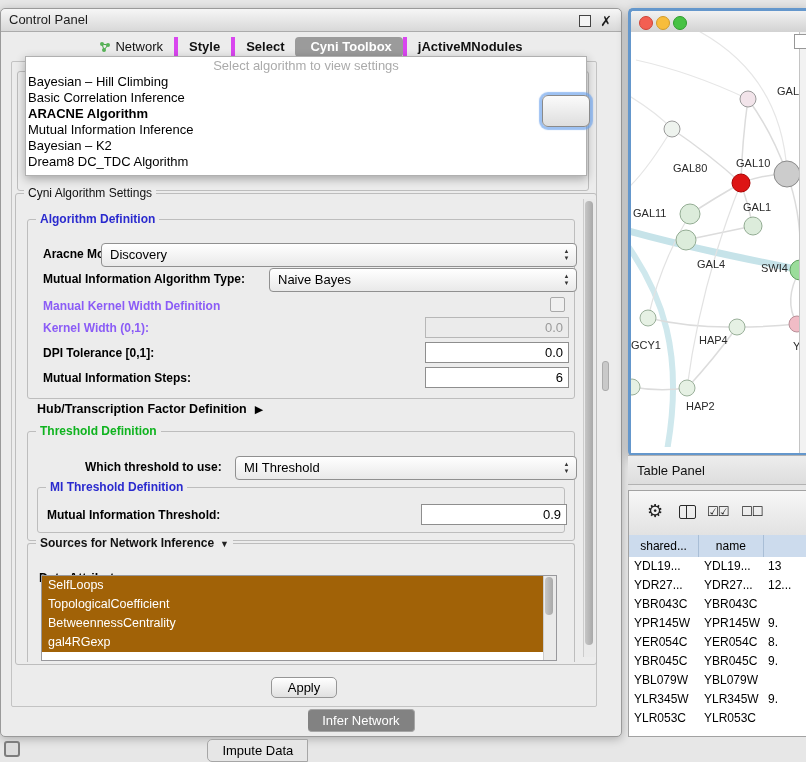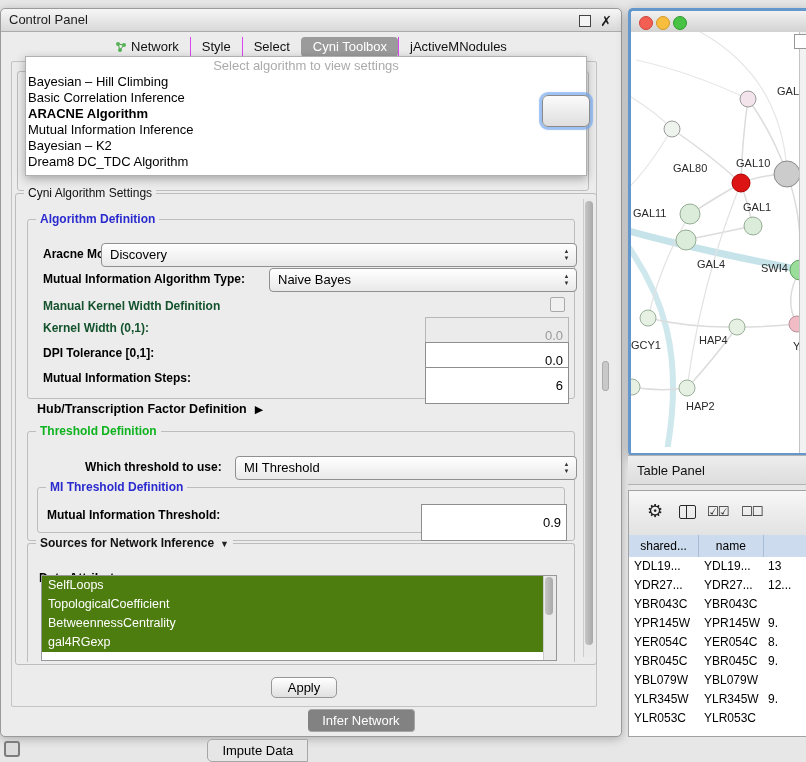--- a/index.html
+++ b/index.html
@@ -20,21 +20,21 @@
     position:absolute;left:0;top:0;right:0;height:22px;
     background:linear-gradient(#f6f6f6,#d8d8d8);
     border-bottom:1px solid #ababab;border-radius:5px 5px 0 0;
   }
   .cp-title{position:absolute;left:8px;top:0;line-height:22px;font-size:13px;color:#1c1c1c;}
   .win-min{position:absolute;right:30px;top:6px;width:10px;height:10px;border:1.5px solid #444;background:#f4f4f4;}
   .win-close{position:absolute;right:9px;top:1px;font-size:14px;font-weight:bold;color:#1a1a1a;line-height:22px;}
   
   .tabs{position:absolute;left:0;top:27px;right:0;height:22px;display:flex;justify-content:center;align-items:center;font-size:13px;color:#111;}
   .tab{display:flex;align-items:center;gap:4px;height:20px;line-height:20px;padding:0 11px;white-space:nowrap;}
-  .tab + .tab{border-left:1px solid #d946ef;}
+  .tab + .tab{border-left:4px solid #d946ef;font-weight:bold;}
   .tab.active{background:#9b9b9b;color:#fff;border-radius:4px;border-left-color:transparent;}
   .net-ico{width:12px;height:12px;}
   
   .cp-content{position:absolute;left:10px;top:52px;width:584px;height:644px;border:1px solid #c3c3c3;border-radius:2px;background:#ececec;}
   .hidden-group{left:16px;top:62px;width:570px;height:118px;}
   
   .group{position:absolute;border:1px solid #bdbdbd;border-radius:3px;}
   .gtitle{position:absolute;top:-8px;left:8px;background:#ececec;padding:0 4px;font-size:12px;white-space:nowrap;color:#111;}
   .gtitle.bold{font-weight:bold;}
   .gtitle.blue{color:#2a2ace;font-weight:bold;}
@@ -50,35 +50,35 @@
   .popup{
     position:absolute;left:24px;top:47px;width:560px;height:118px;z-index:6;
     background:#fff;border:1px solid #b0b0b0;
     box-shadow:0 3px 9px rgba(0,0,0,.3);
   }
   .popup-header{height:17px;line-height:17px;text-align:center;color:#ababab;font-size:13px;}
   .popup-item{height:16px;line-height:16px;padding-left:2px;font-size:13px;white-space:nowrap;color:#000;}
   .popup-item.sel{font-weight:bold;}
   
   .lbl{position:absolute;font-size:12px;font-weight:bold;white-space:nowrap;color:#000;line-height:14px;}
-  .lbl.dis{color:#14532d;}
-  .tfield{position:absolute;height:19px;border:1px solid #8e8e8e;background:#fff;font-size:13px;line-height:19px;text-align:right;padding:8px 5px;box-sizing:content-box;color:#000;}
+  .lbl.dis{color:#8b5cf6;}
+  .tfield{position:absolute;height:19px;border:1px solid #8e8e8e;background:#fff;font-size:13px;line-height:19px;text-align:right;padding:0 5px;box-sizing:content-box;color:#000;}
   .tfield.disabled{background:#ebebeb;color:#9a9a9a;border-color:#b7b7b7;}
   .dd{position:absolute;height:22px;border:1px solid #909090;border-radius:4px;background:linear-gradient(#ffffff,#e9e9e9);font-size:13px;line-height:21px;padding-left:8px;color:#000;}
   .dd .arrows{position:absolute;right:5px;top:4px;font-size:6px;line-height:7px;color:#333;text-align:center;width:9px;}
   .cbox{position:absolute;width:13px;height:13px;border:1px solid #a9a9a9;border-radius:2px;background:#f0f0f0;}
   .hub-row{position:absolute;left:36px;top:393px;font-size:12.5px;font-weight:bold;color:#000;}
   .hub-row .col-arrow{font-size:11px;margin-left:8px;}
   
   .vscroll{position:absolute;background:#eaeaea;border-left:1px solid #cccccc;}
   .vscroll .thumb{position:absolute;left:1px;width:8px;background:linear-gradient(90deg,#c6c6c6,#a9a9a9);border-radius:4px;}
   
   .listbox{position:absolute;left:40px;top:566px;width:514px;height:84px;background:#fff;border:1px solid #98989c;overflow:hidden;}
   .list-items{position:absolute;left:0;top:0;right:12px;}
-  .list-item{height:19px;line-height:19px;font-size:12.5px;padding-left:6px;background:#4d7c0f;color:#fff;white-space:nowrap;}
+  .list-item{height:19px;line-height:19px;font-size:12.5px;padding-left:6px;background:#a16207;color:#fff;white-space:nowrap;}
   
   .btn{position:absolute;border:1px solid #969696;border-radius:5px;background:linear-gradient(#ffffff,#e0e0e0);font-size:13px;text-align:center;color:#000;}
   .seg-tabs{position:absolute;left:0;top:700px;width:620px;display:flex;justify-content:center;}
   .seg{height:21px;line-height:21px;padding:0 14px;font-size:13px;background:#e6e6e6;border:1px solid #a6a6a6;border-left:none;color:#000;white-space:nowrap;}
   .seg:first-child{border-left:1px solid #a6a6a6;border-radius:5px 0 0 5px;margin-top:30px;}
   .seg:last-child{border-radius:0 5px 5px 0;}
   .seg.active{background:#828282;color:#fff;border-radius:4px;}
   .resize-handle{position:absolute;left:601px;top:352px;width:5px;height:28px;background:#c9c9c9;border:1px solid #ababab;border-radius:3px;}
   
   #net-window{

